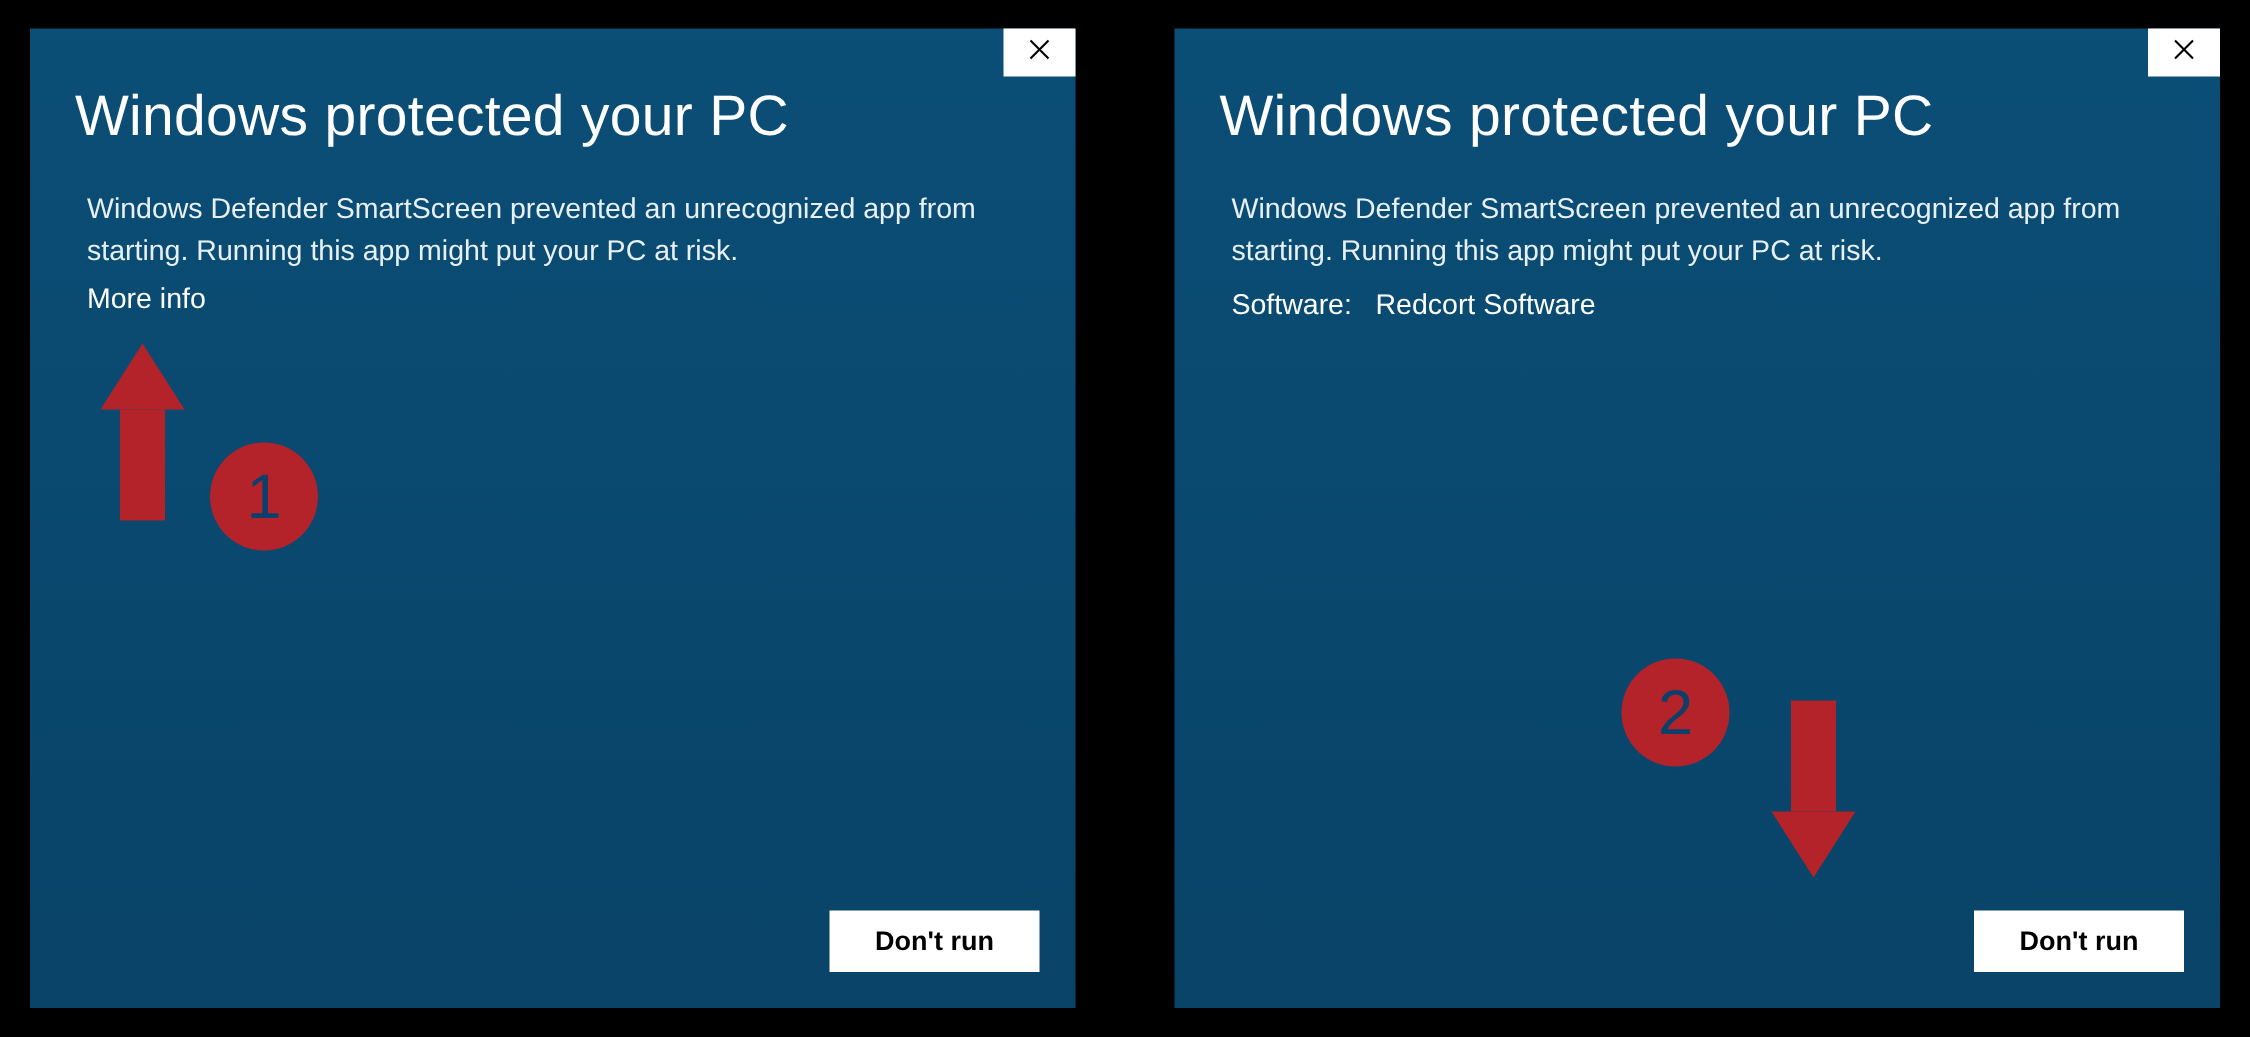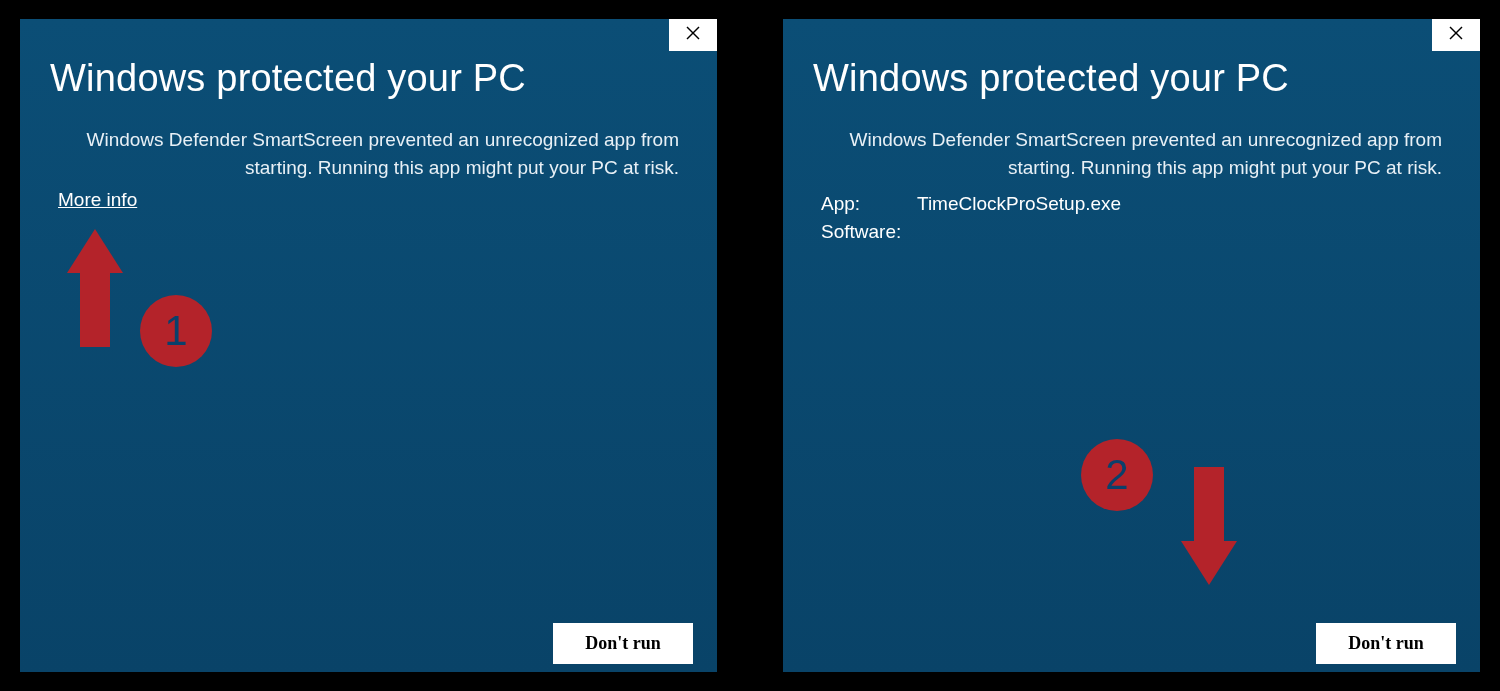--- a/index.html
+++ b/index.html
@@ -30,38 +30,36 @@
     letter-spacing: 0.2px;
     padding: 38px 30px 18px 30px;
     color: #fff;
   }
   .body-text {
     font-size: 19px;
     font-weight: 400;
     line-height: 1.45;
     padding: 8px 38px 0 38px;
     color: #e8f0f6;
-    text-align: right;
   }
   .more-info {
     display: inline-block;
     color: #fff;
-    text-decoration: underline;
     margin: 8px 0 0 38px;
     font-size: 19px;
     cursor: pointer;
   }
   .details { padding: 12px 38px 0 38px; font-size: 19px; }
   .details-row { display: flex; margin-bottom: 6px; }
   .details-label { width: 96px; }
   .details-value { flex: 1; }
   .button-row {
     position: absolute;
-    bottom: 8px; right: 24px;
-    display: flex; gap: 14px; font-family: Liberation Serif, serif;
+    bottom: 24px; right: 24px;
+    display: flex; gap: 14px;
   }
   .btn {
     background: #fff;
     color: #000;
     border: none;
     font-family: inherit;
     font-size: 18px;
     font-weight: 700;
     padding: 10px 24px;
     min-width: 140px;
@@ -148,25 +146,22 @@
         <svg viewBox="0 0 14 14">
             <line x1="1" y1="1" x2="13" y2="13" stroke="#000" stroke-width="1.4"></line>
             <line x1="13" y1="1" x2="1" y2="13" stroke="#000" stroke-width="1.4"></line>
           </svg>
       </span>
     </div>
     <div class="title">Windows protected your PC</div>
     <div class="body-text">Windows Defender SmartScreen prevented an unrecognized app from starting. Running this app might put your PC at risk.</div>
     <div class="details">
       <div class="details-row">
-        <div class="details-label">App:</div>
-        <div class="details-value">TimeClockProSetup.exe</div>
-      </div>
-      <div class="details-row">
         <div class="details-label">Software:</div>
+        <div class="details-value">Redcort Software</div>
       </div>
     </div>
 
     <div class="badge" style="left:298px; top:420px;">
       <span>2</span>
     </div>
     <div class="arrow-down" style="left:398px; top:448px;">
       <div class="shaft"></div>
       <div class="head"></div>
     </div>

